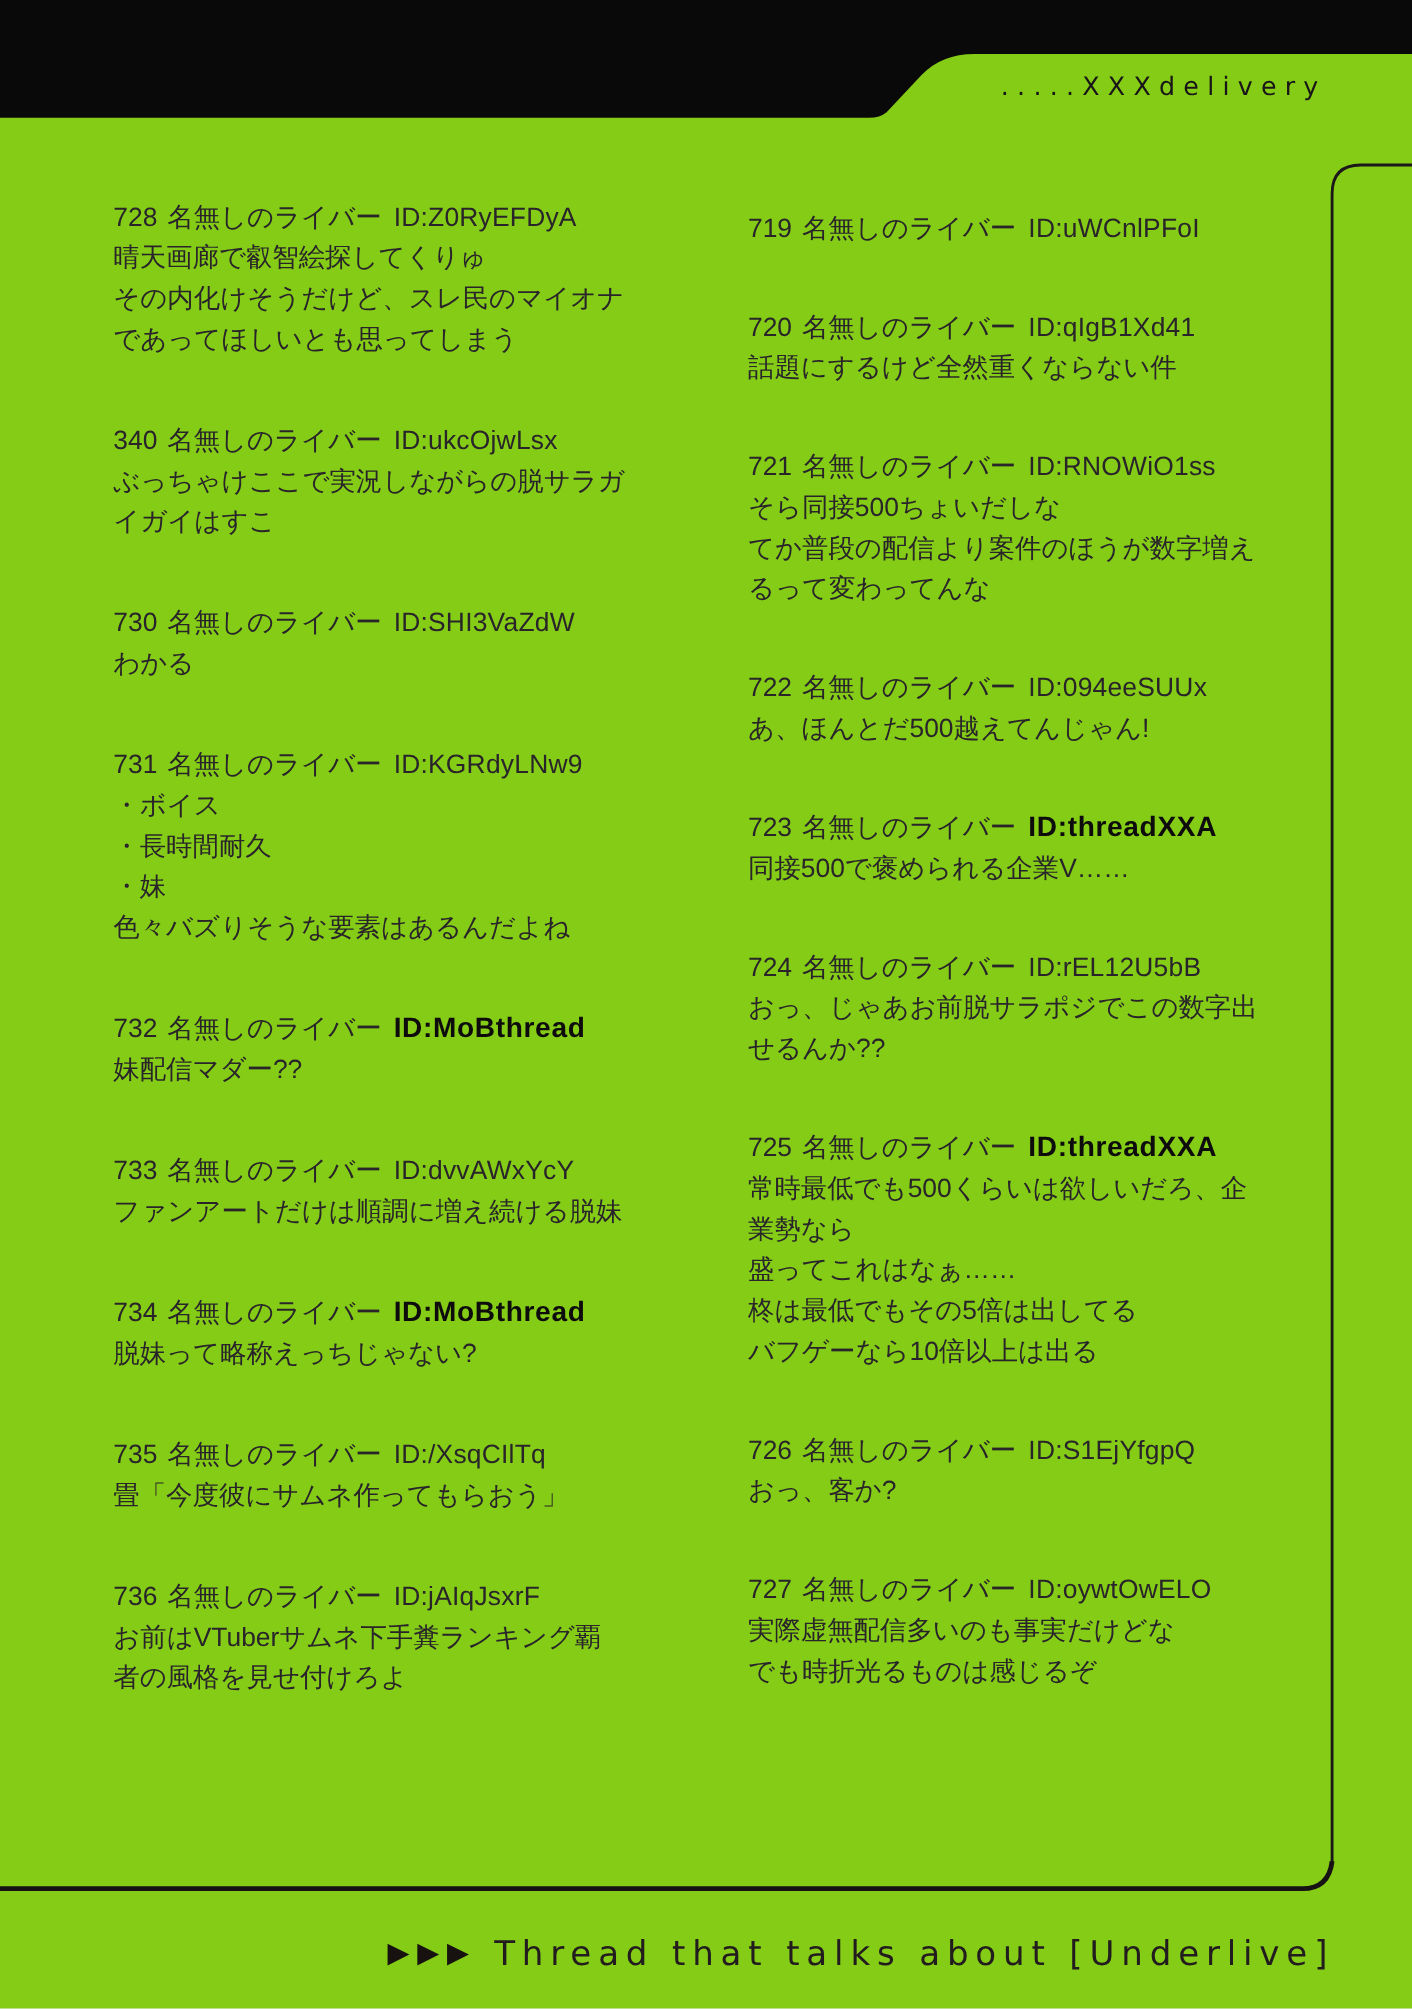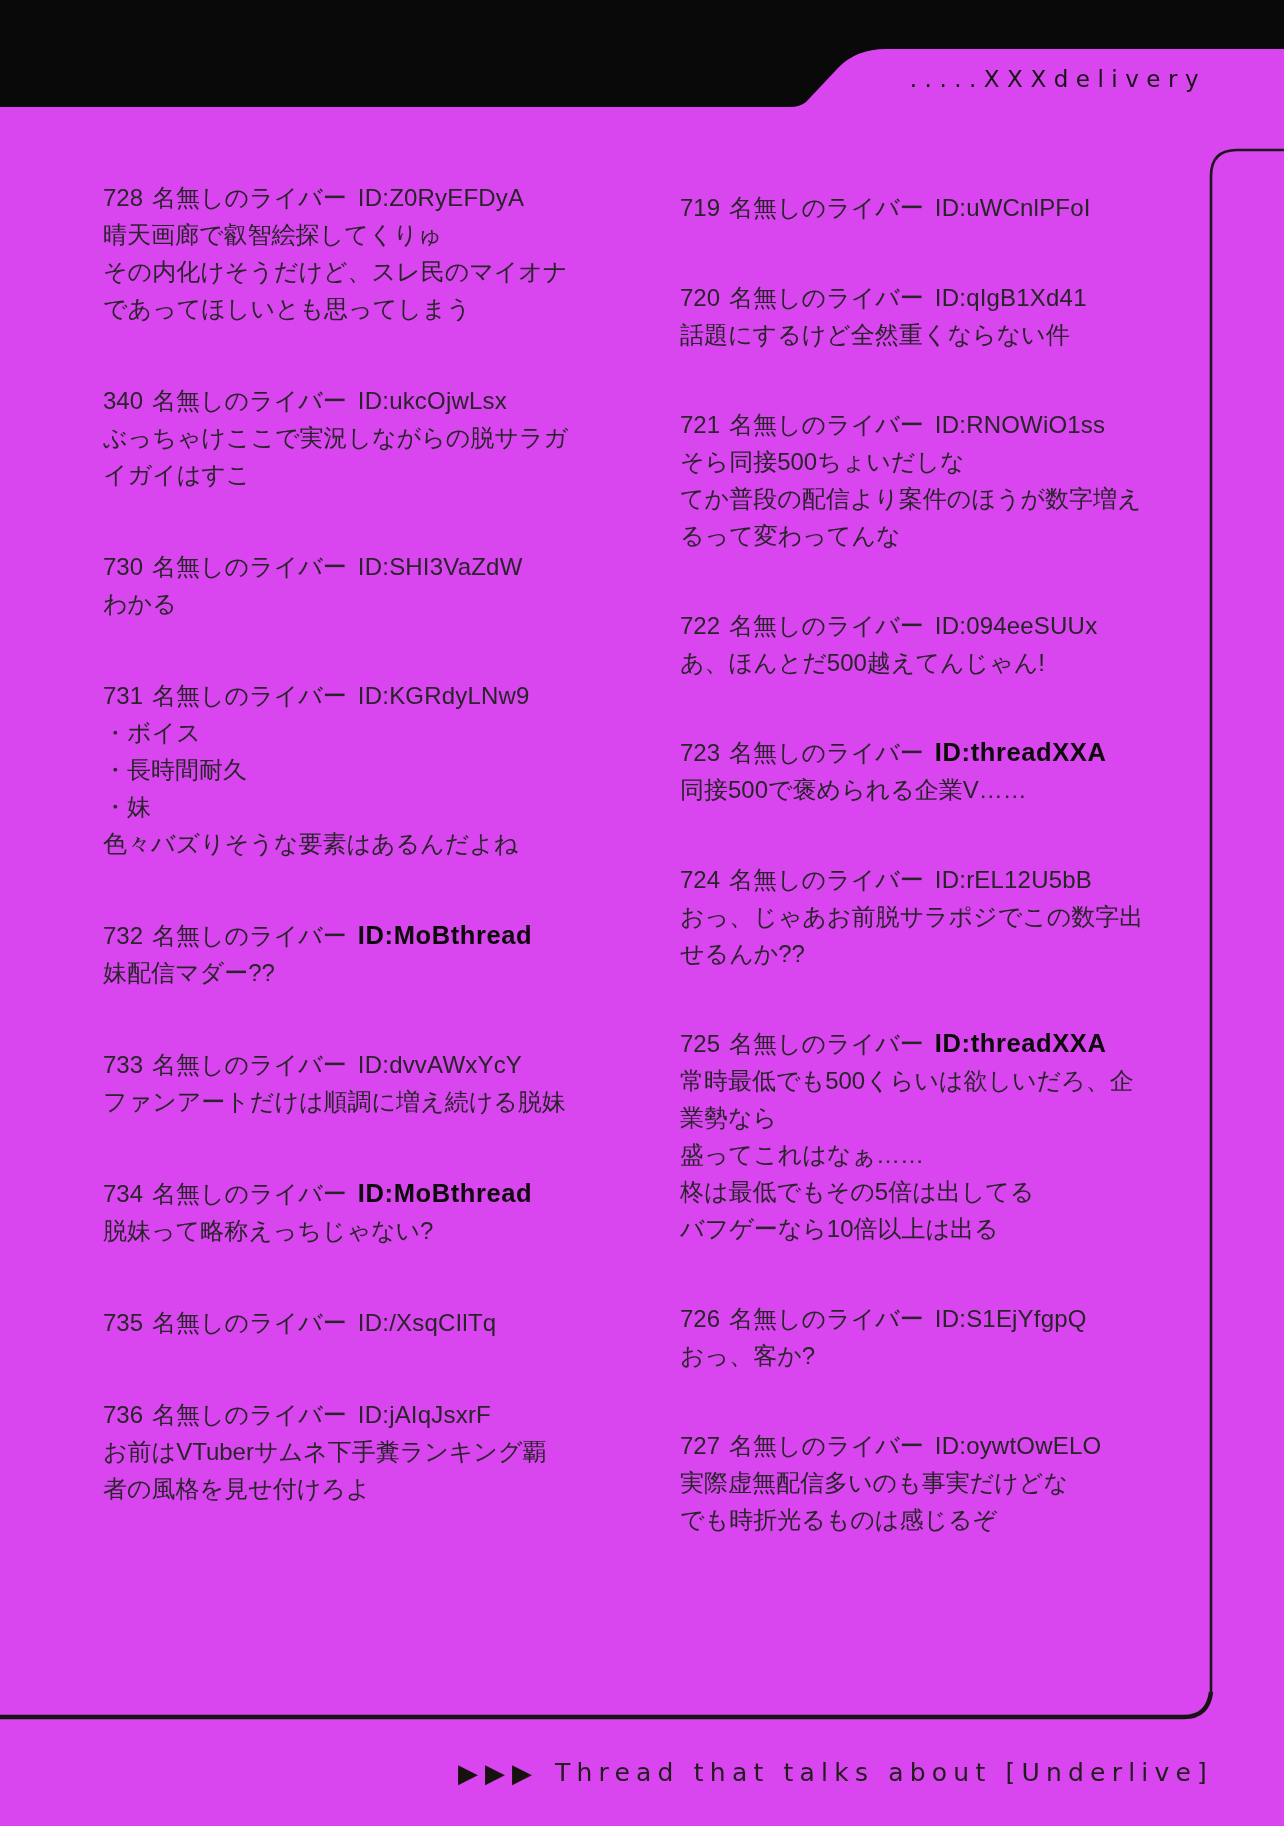--- a/index.html
+++ b/index.html
@@ -1,20 +1,20 @@
 <!DOCTYPE html>
 <html><head>
 <meta charset="utf-8">
 <style>
   html,body{margin:0;padding:0;background:#e8e8e8;}
   .page{
     position:relative;
     width:1284px;height:1826px;
     margin:0 auto;
-    background:#d946ef;
+    background:#84cc16;
     overflow:hidden;
     font-family:"Liberation Sans",sans-serif;
     color:#29242a;
   }
   
   .overlay{
     position:absolute;left:0;top:0;width:1284px;height:1826px;
     pointer-events:none;z-index:1;
   }
   
@@ -44,21 +44,21 @@
   .post-line{white-space:nowrap;}
   
   .footer-bar{
     position:absolute;top:1758px;right:71px;z-index:2;
     display:flex;align-items:center;white-space:nowrap;
     font-family:"DejaVu Sans",sans-serif;color:#1d1719;
   }
   .arrows{display:flex;align-items:center;margin-right:16px;}
   .arrow{font-size:26px;line-height:1;margin-right:7px;color:#17120f;}
   .footer-label{
-    font-size:25px;font-weight:500;letter-spacing:6.2px;color:#221c1e;
+    font-size:31px;font-weight:500;letter-spacing:6.2px;color:#221c1e;
   }
 </style>
 </head>
 <body>
 
 <div class="page">
 
   <svg class="overlay" viewBox="0 0 1284 1826" xmlns="http://www.w3.org/2000/svg" aria-hidden="true">
 
     <path d="M0,0 H1284 V49 H886 Q856,49 838,68 L806,102 Q800,107 790,107 H0 Z" fill="#0a090a"></path>
@@ -137,20 +137,23 @@
     </div>
     <div class="post-body">
           <div class="post-line">脱妹って略称えっちじゃない?</div>
         </div>
   </div>
 
   <div class="post">
     <div class="post-header">
       <span class="post-number">735</span><span class="post-name">名無しのライバー</span><span class="post-id">ID:/XsqCIlTq</span>
     </div>
+    <div class="post-body">
+          <div class="post-line">畳「今度彼にサムネ作ってもらおう」</div>
+        </div>
   </div>
 
   <div class="post">
     <div class="post-header">
       <span class="post-number">736</span><span class="post-name">名無しのライバー</span><span class="post-id">ID:jAIqJsxrF</span>
     </div>
     <div class="post-body">
           <div class="post-line">お前はVTuberサムネ下手糞ランキング覇</div>
           <div class="post-line">者の風格を見せ付けろよ</div>
         </div>

